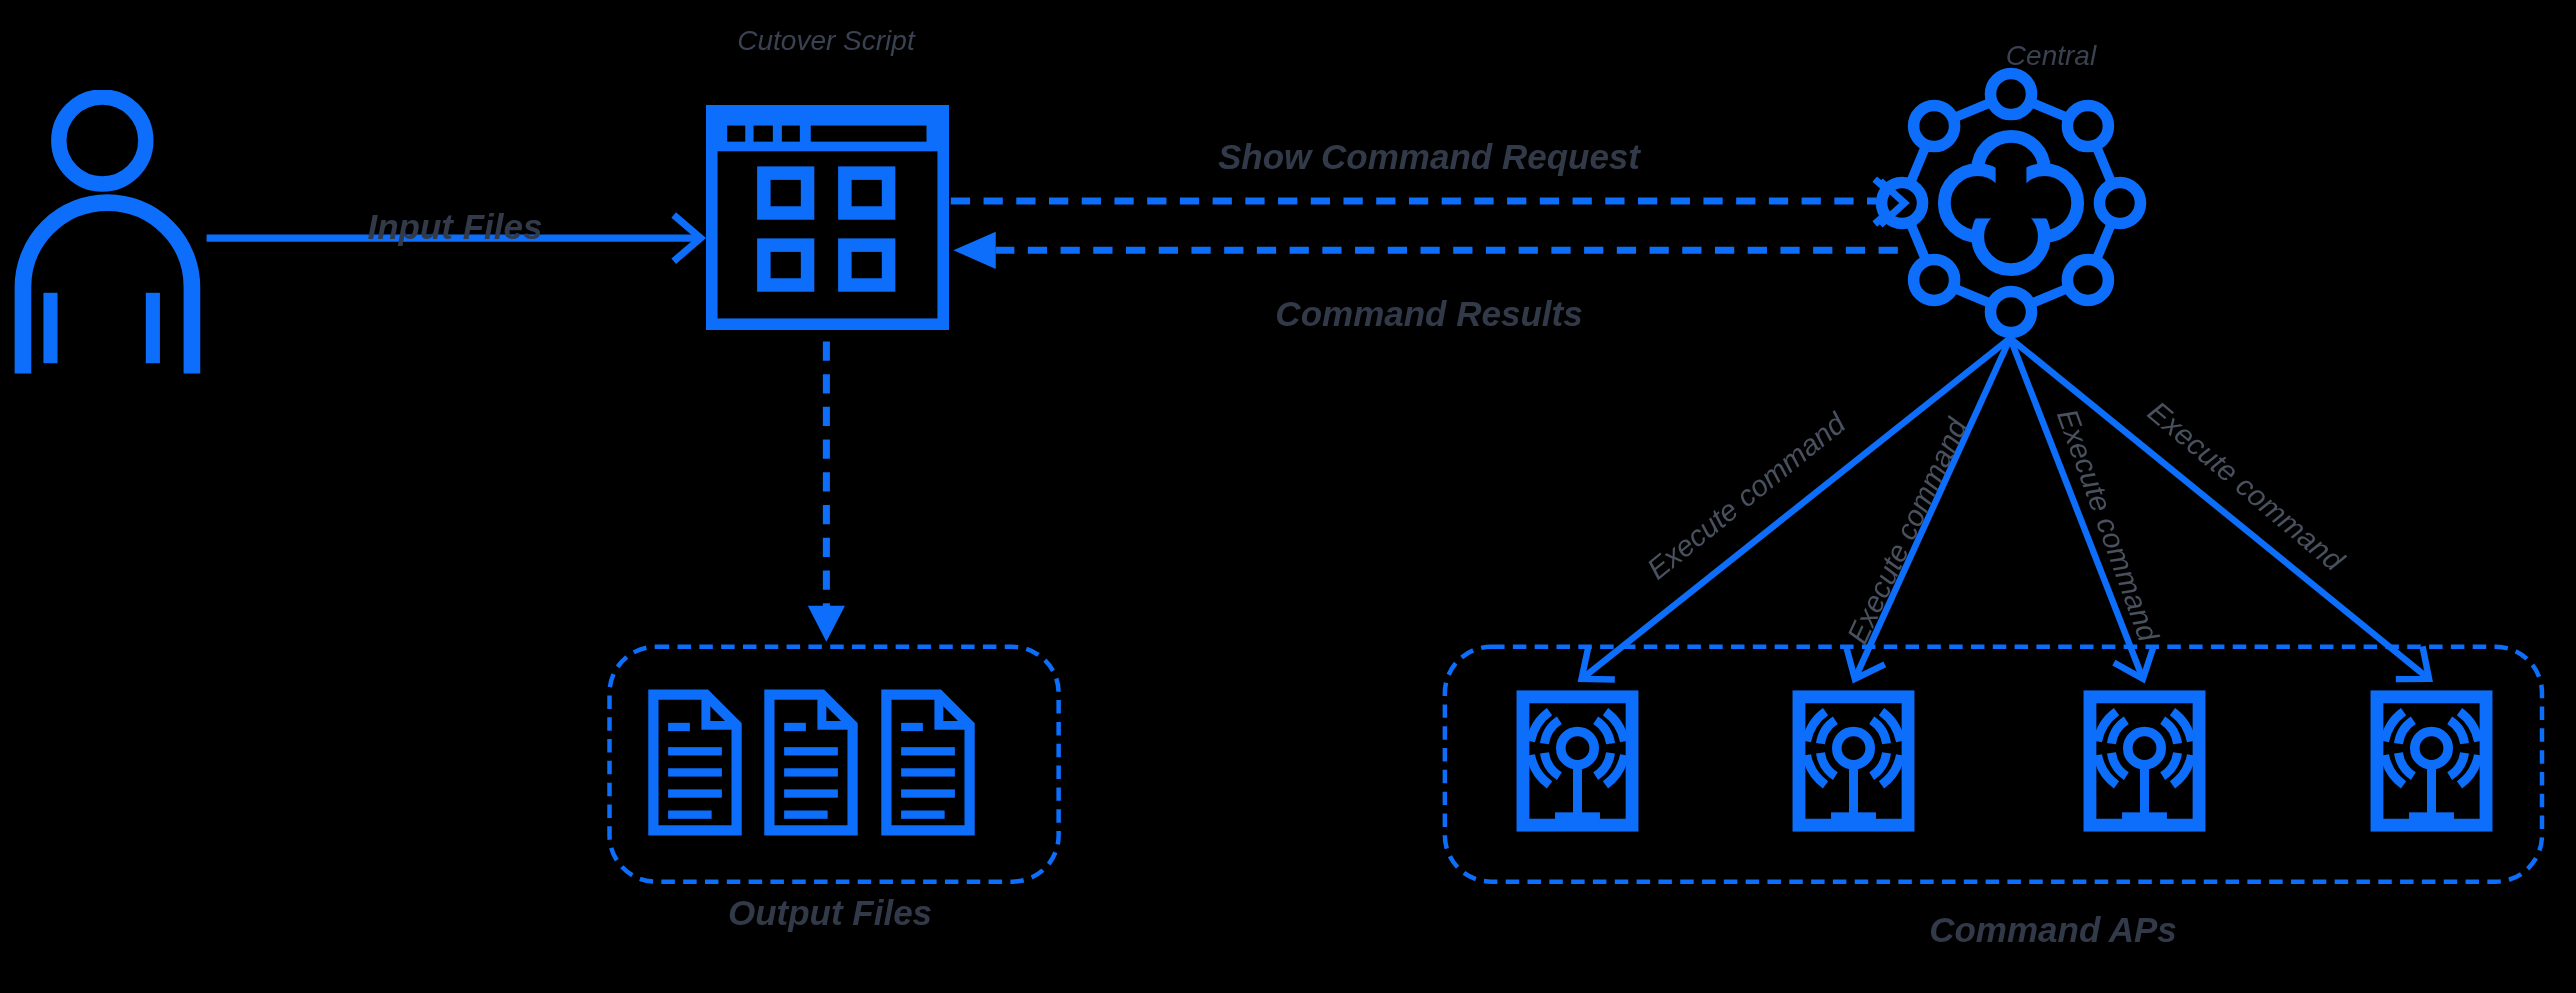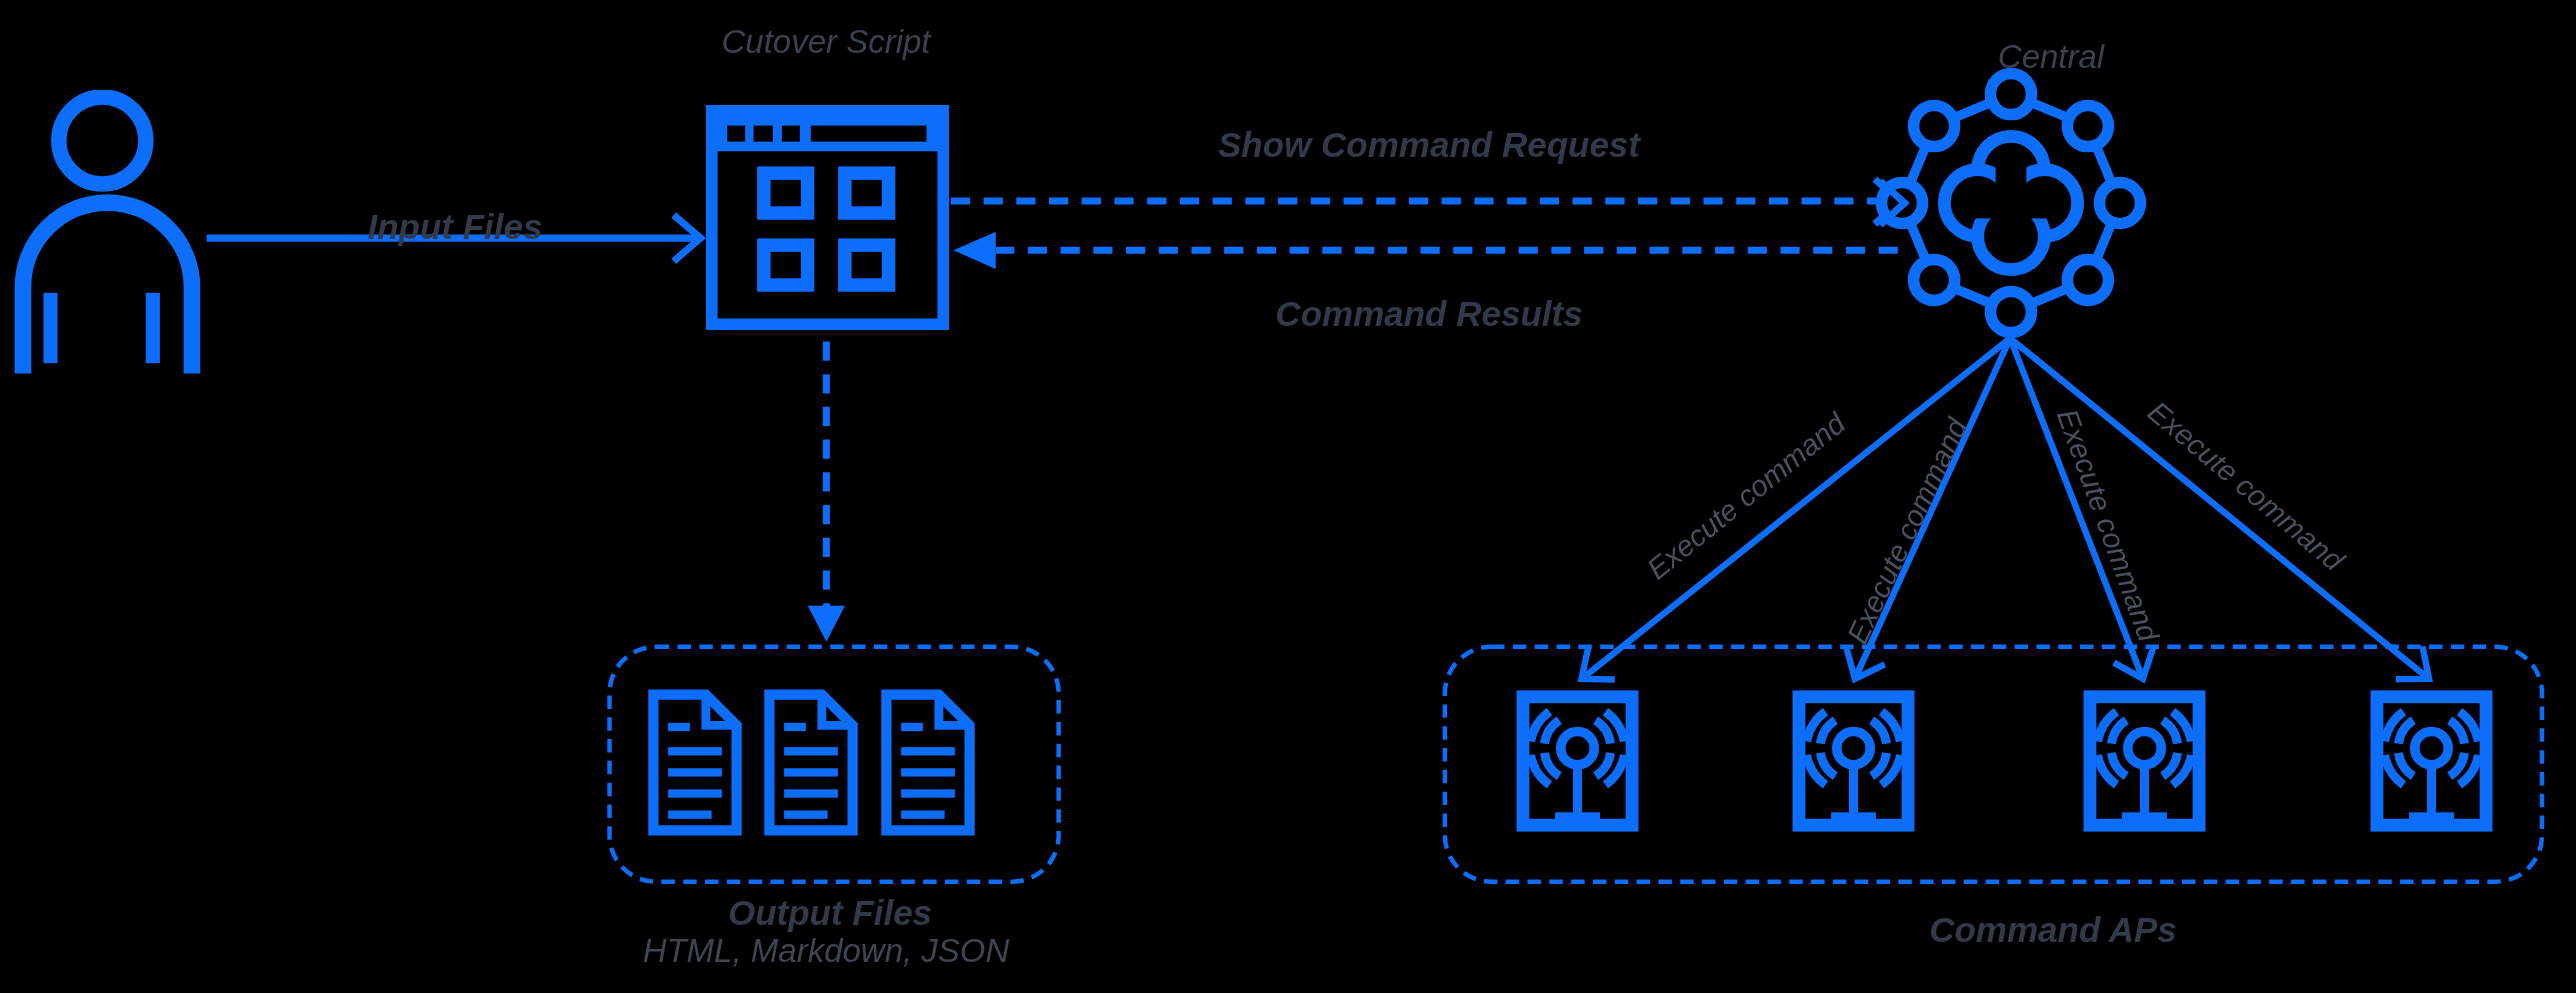--- a/index.html
+++ b/index.html
@@ -8,21 +8,21 @@
     font-family:"Liberation Sans","DejaVu Sans",sans-serif;
   }
   #canvas{position:absolute;inset:0;}
   svg{position:absolute;display:block;}
   .lbl{
     position:absolute;white-space:nowrap;
     transform:translate(-50%,-50%);
     font-style:italic;line-height:1;
   }
   .lbl.bold{font-weight:700;font-size:35px;color:#323a49;}
-  .lbl.title{font-weight:400;font-size:33px;color:#3a4251;}
+  .lbl.title{font-weight:400;font-size:28px;color:#3a4251;}
   .lbl.subtitle{font-weight:400;font-size:33px;color:#3e4654;}
   .lbl.exec{font-weight:400;font-size:29.5px;color:#49515f;}
 </style>
 </head>
 <body>
 
 <div id="canvas">
 
   <svg width="0" height="0" aria-hidden="true">
     <defs>
@@ -141,26 +141,25 @@
     <use href="#ap-icon"></use>
     </svg>
   <svg width="135" height="154" style="left:2364px;top:684px;" viewBox="0 0 210 240">
     <use href="#ap-icon"></use>
     </svg>
 
   <div class="lbl title" style="left:826px;top:41px;">Cutover Script</div>
   <div class="lbl title" style="left:2051px;top:56px;">Central</div>
 
   <div class="lbl bold" style="left:455px;top:190px;margin-top:36px;">Input Files</div>
-  <div class="lbl bold" style="left:1429px;top:144px;">Show Command Request</div>
+  <div class="lbl bold" style="left:1429px;top:156px;">Show Command Request</div>
   <div class="lbl bold" style="left:1429px;top:313px;">Command Results</div>
 
   <div class="lbl exec" style="left:1746px;top:496px;transform:translate(-50%,-50%) rotate(-39deg);">Execute command</div>
   <div class="lbl exec" style="left:1907px;top:531px;transform:translate(-50%,-50%) rotate(-65deg);">Execute command</div>
   <div class="lbl exec" style="left:2108px;top:525px;transform:translate(-50%,-50%) rotate(70deg);">Execute command</div>
   <div class="lbl exec" style="left:2246px;top:486px;transform:translate(-50%,-50%) rotate(40deg);">Execute command</div>
 
   <div class="lbl bold" style="left:830px;top:912px;">Output Files</div>
-  <div class="lbl subtitle" style="left:826px;top:950px;">HTML, Markdown, JSON</div>
   <div class="lbl bold" style="left:2053px;top:929px;">Command APs</div>
 
 </div>
 
 
 </body></html>

